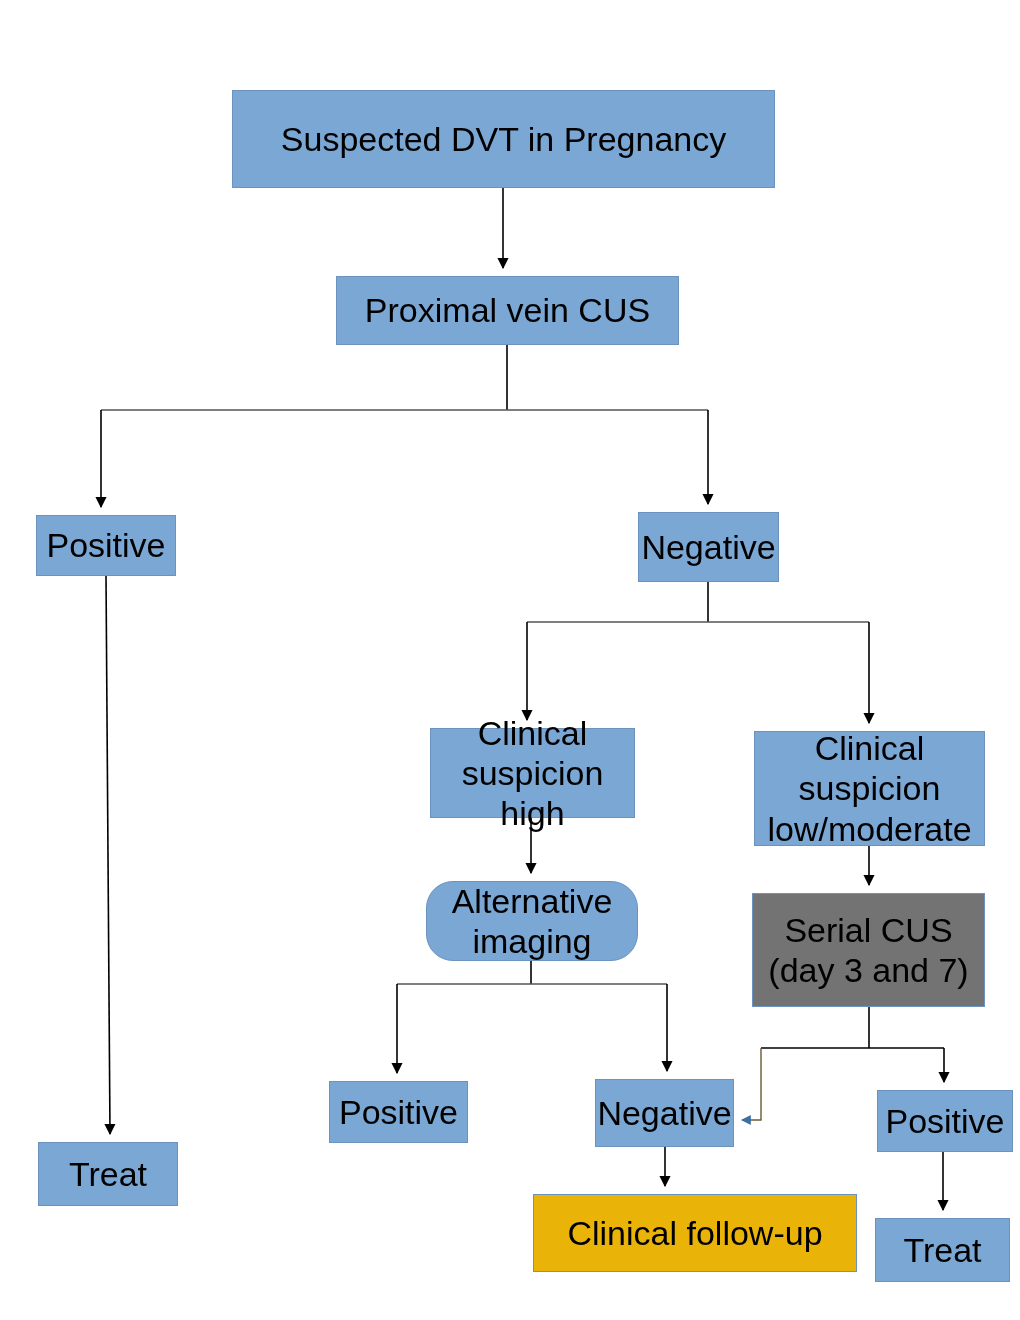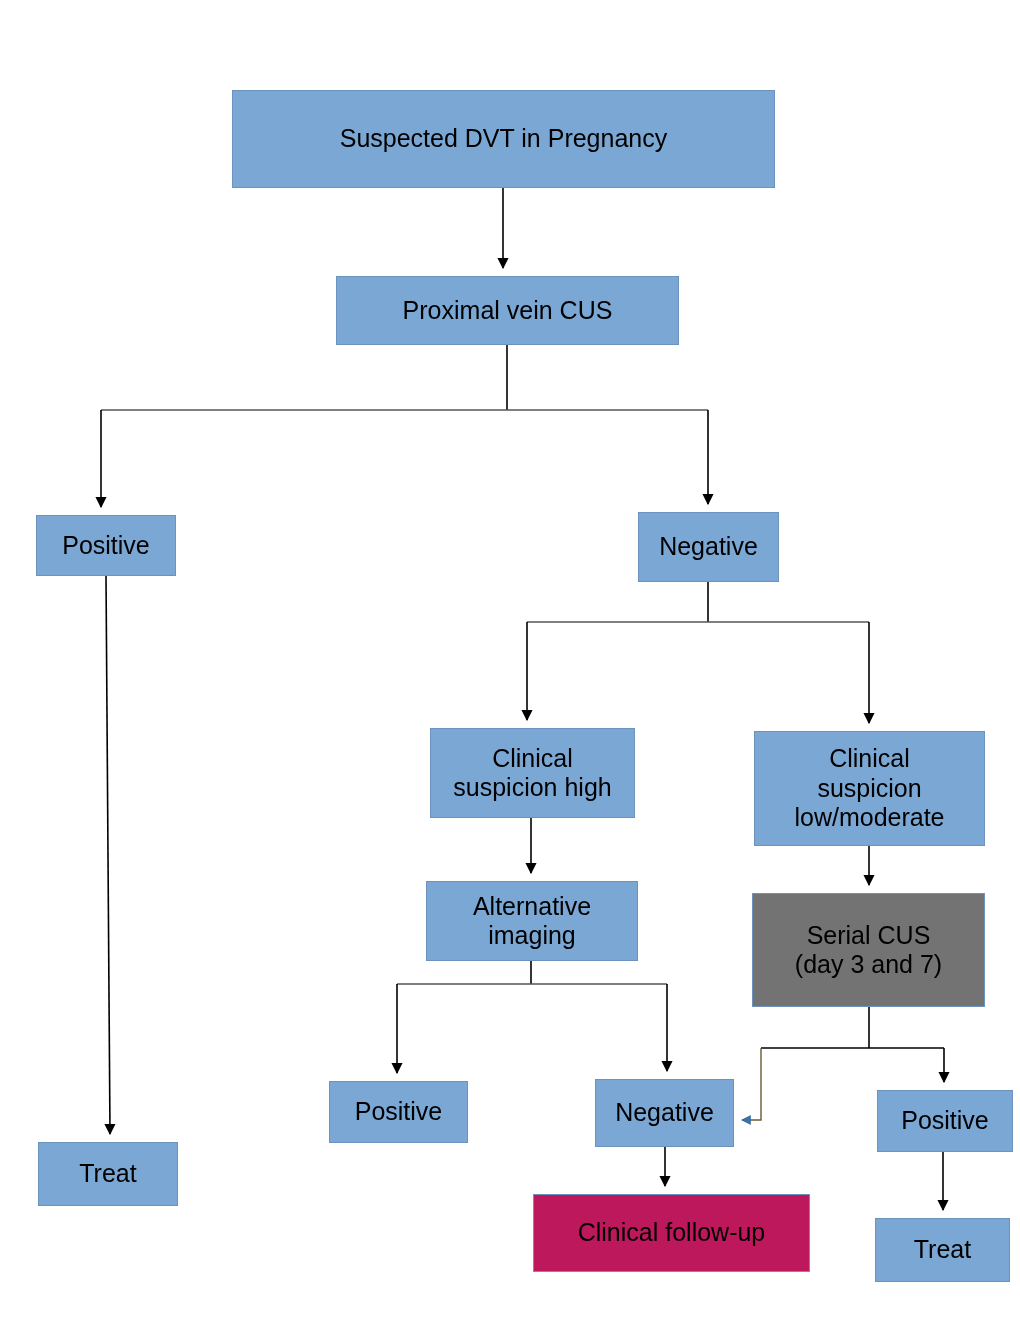--- a/index.html
+++ b/index.html
@@ -28,21 +28,21 @@
   .node {
     position: absolute;
     box-sizing: border-box;
     background: #7BA7D4;
     border: 1px solid #6b93bd;
     display: flex;
     align-items: center;
     justify-content: center;
     text-align: center;
     color: #000000;
-    font-size: 25px;
+    font-size: 34px;
     line-height: 1.18;
     font-family: "Liberation Sans", sans-serif;
     white-space: pre-line;
     padding: 0 6px;
   }
   .node-label {
     display: block;
     white-space: pre-line;
   }
 </style>
@@ -108,40 +108,40 @@
   </div>
   <div class="node" style="left: 430px; top: 728px; width: 205px; height: 90px; background: rgb(123, 167, 212); border-color: rgb(107, 147, 189);">
     <span class="node-label">Clinical
 suspicion high</span>
   </div>
   <div class="node" style="left: 754px; top: 731px; width: 231px; height: 115px; background: rgb(123, 167, 212); border-color: rgb(107, 147, 189);">
     <span class="node-label">Clinical
 suspicion
 low/moderate</span>
   </div>
-  <div class="node" style="left: 426px; top: 881px; width: 212px; height: 80px; background: rgb(123, 167, 212); border-color: rgb(107, 147, 189);">
+  <div class="node" style="left: 426px; top: 881px; width: 212px; height: 80px; background: rgb(123, 167, 212); border-color: rgb(107, 147, 189); border-radius: 27px;">
     <span class="node-label">Alternative
 imaging</span>
   </div>
   <div class="node" style="left: 752px; top: 893px; width: 233px; height: 114px; background: #737373; border-color: rgb(107, 147, 189);">
     <span class="node-label">Serial CUS
 (day 3 and 7)</span>
   </div>
   <div class="node" style="left: 329px; top: 1081px; width: 139px; height: 62px; background: rgb(123, 167, 212); border-color: rgb(107, 147, 189);">
     <span class="node-label">Positive</span>
   </div>
   <div class="node" style="left: 595px; top: 1079px; width: 139px; height: 68px; background: rgb(123, 167, 212); border-color: rgb(107, 147, 189);">
     <span class="node-label">Negative</span>
   </div>
   <div class="node" style="left: 877px; top: 1090px; width: 136px; height: 62px; background: rgb(123, 167, 212); border-color: rgb(107, 147, 189);">
     <span class="node-label">Positive</span>
   </div>
   <div class="node" style="left: 38px; top: 1142px; width: 140px; height: 64px; background: rgb(123, 167, 212); border-color: rgb(107, 147, 189);">
     <span class="node-label">Treat</span>
   </div>
-  <div class="node" style="left: 533px; top: 1194px; width: 277px; height: 78px; background: #be185d; border-color: rgb(107, 147, 189);">
+  <div class="node" style="left: 533px; top: 1194px; width: 324px; height: 78px; background: #eab308; border-color: rgb(107, 147, 189);">
     <span class="node-label">Clinical follow-up</span>
   </div>
   <div class="node" style="left: 875px; top: 1218px; width: 135px; height: 64px; background: rgb(123, 167, 212); border-color: rgb(107, 147, 189);">
     <span class="node-label">Treat</span>
   </div>
 
 </div>
 
 </body></html>

